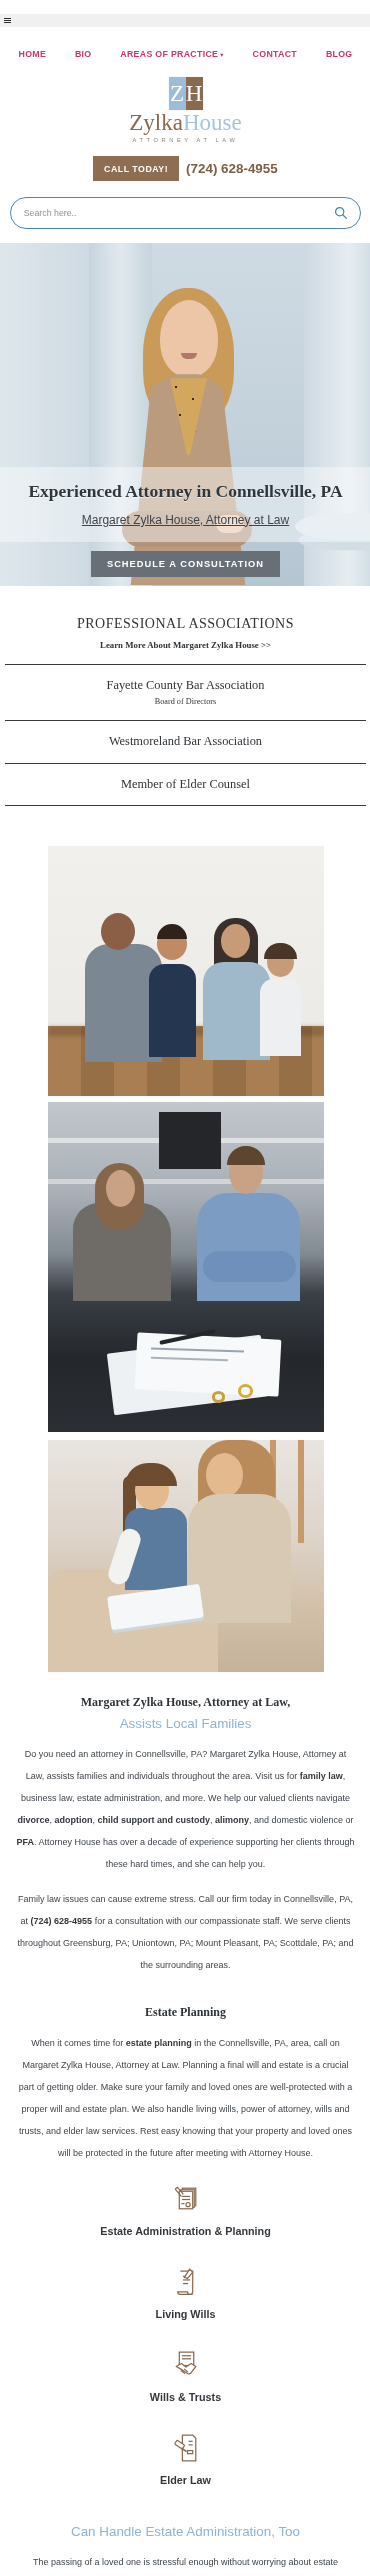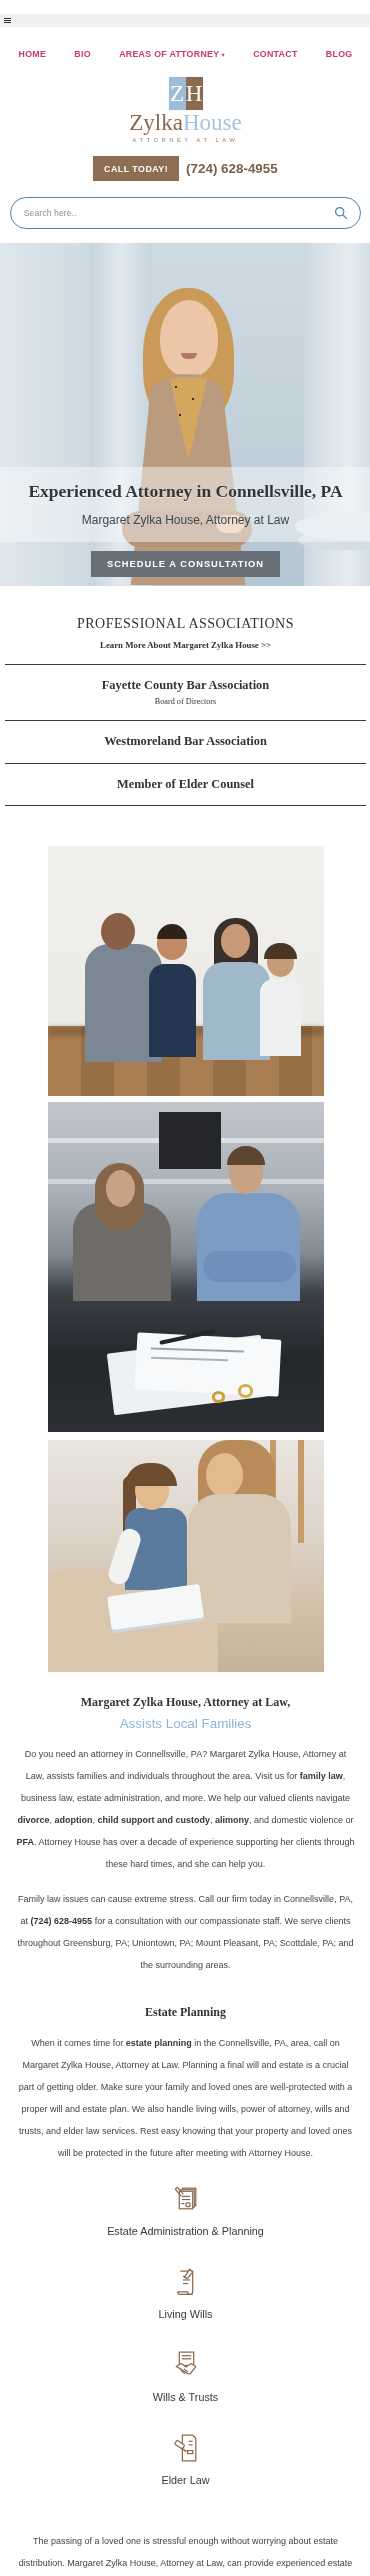--- a/index.html
+++ b/index.html
@@ -69,30 +69,30 @@
                radial-gradient(circle 3.1px at 23px 20.6px,#3c2c18 35%,transparent 36%),
                radial-gradient(circle 3.1px at 10.3px 37px,#3c2c18 35%,transparent 36%),
                radial-gradient(circle 3.1px at 26px 54px,#3c2c18 35%,transparent 36%),
                #d3a85e;
     clip-path:polygon(0 0, 100% 0, 54% 100%, 46% 100%); }
   .arms { position:absolute; left:122px; top:268px; width:130px; height:36px; background:#b3937a; border-radius:20.6px; }
   .hand { position:absolute; left:216px; top:272px; width:28px; height:17.5px; background:#ecc6a6; border-radius:9.3px; }
   .hero-overlay { position:absolute; left:0; right:0; bottom:9.3px; text-align:center; }
   .hero-band { background:rgba(248,251,252,.48); padding:13.4px 5.2px 15.5px;margin-top:13px; }
   .hero-title { font-size:17.5px; font-weight:800; color:#2f363c; text-shadow:0 0.5px 0.5px rgba(255,255,255,.6); }
-  .hero-sub { font-size:12px; color:#3f454b; margin-top:11.3px; }
+  .hero-sub { font-size:12px; color:#3f454b; margin-top:11.3px;text-decoration:underline; }
   .btn-gray { display:inline-block; background:#696f76; color:#fff; font-weight:bold; font-size:9.3px;
     letter-spacing:1px; padding:8.2px 15.5px; border:none; cursor:pointer; margin-top:8.2px; }
 
   
   .assoc { text-align:center; padding-top:30px; }
   .assoc-title { font-size:14px; letter-spacing:0.5px; color:#2f3439; font-weight:400; }
   .assoc-link { display:inline-block; margin-top:8.2px; font-weight:bold; font-size:8.8px; color:#2f3439; text-decoration:none; cursor:pointer;text-align:right; }
   .assoc hr { border:none; border-top:0.5px solid #3a3a3a; margin:13.4px 5.2px 0; }
-  .assoc-name { font-size:12.4px; color:#2f3439; margin-top:13.4px; font-weight:700; }
+  .assoc-name { font-size:12.4px; color:#2f3439; margin-top:13.4px; font-weight:400; }
   .assoc-detail { font-size:8.2px; color:#2f3439; margin-top:4.1px; }
 
   
   .photo { position:relative; width:276px; margin:0 auto; overflow:hidden; }
   .photo div { position:absolute; }
   .ph-family { height:250px; margin-top:40px;
     background:linear-gradient(180deg,#f1f0ed 0%,#ecebe7 70%,#ecebe7 72%,transparent 72%),
       repeating-linear-gradient(90deg,#a87e52 0 33px,#976f47 33px 66px); }
   .ph-family .floor-sh { left:0; top:72%; width:100%; height:4%; background:rgba(60,40,20,.25); filter:blur(2.1px); }
   .ph-family .dad { left:37px; top:98px; width:77px; height:118px; background:#7b8793; border-radius:24px 24px 0 0; }
@@ -146,38 +146,38 @@
   .sect { text-align:center; }
   .sect-title { font-size:12px; font-weight:700; color:#2f3439; }
   .sect-sub { font-size:13.4px; color:#8fb4d4; margin-top:6.2px; }
   .para { font-size:9px; line-height:22px; color:#3f454b; max-width:340px; margin:12.4px auto 0; }
   .para b { font-weight:bold; color:#34383d; }
 
   
   .svc-list { margin-top:17.5px; }
   .svc-item { text-align:center; margin-bottom:28px; }
   .svc-icon { display:inline-block; }
-  .svc-label { font-size:10.8px; font-weight:normal; color:#34383d; margin-top:7.2px; }
+  .svc-label { font-size:10.8px; font-weight:bold; color:#34383d; margin-top:7.2px; }
 </style>
 </head>
 <body>
 
 <div class="topstrip"></div>
 <div class="graybar">
   <span class="hamburger">
       <i></i>
       <i></i>
       <i></i>
     </span>
 </div>
 
 <nav>
   <a class="nav-link">HOME</a>
   <a class="nav-link">BIO</a>
-  <a class="nav-link"><span>AREAS OF ATTORNEY</span><span class="chev">▾</span></a>
+  <a class="nav-link"><span>AREAS OF PRACTICE</span><span class="chev">▾</span></a>
   <a class="nav-link">CONTACT</a>
   <a class="nav-link">BLOG</a>
 </nav>
 
 <div class="logo-block">
   <div class="logo-mark serif">
     <div class="half lblue">
         <span>Z</span>
       </div>
     <div class="half lbrown">
@@ -347,15 +347,16 @@
         <rect x="36" y="38" width="10" height="6" fill="#fff"></rect>
         <rect x="12" y="22" width="18" height="9" rx="2" transform="rotate(35 21 26)" fill="#fff"></rect>
         <line x1="24" y1="33" x2="34" y2="40" stroke-width="3"></line>
       </svg>
     </span>
     <div class="svc-label">Elder Law</div>
   </div>
 </div>
 
 <section class="sect" style="padding-top:3.1px;">
+  <div class="sect-sub">Can Handle Estate Administration, Too</div>
   <p class="para"><span>The passing of a loved one is stressful enough without worrying about estate distribution. Margaret Zylka House, Attorney at Law, can provide experienced estate administration to Connellsville, PA, and the surrounding areas. Estate administration occurs after the death of a person. An attorney will read out the will and ensure that everything is properly divided. Attorney House can assist the beneficiary with finding creditors, transferring property, and other factors that come with the estate.</span></p>
 </section>
 
 
 </body></html>

